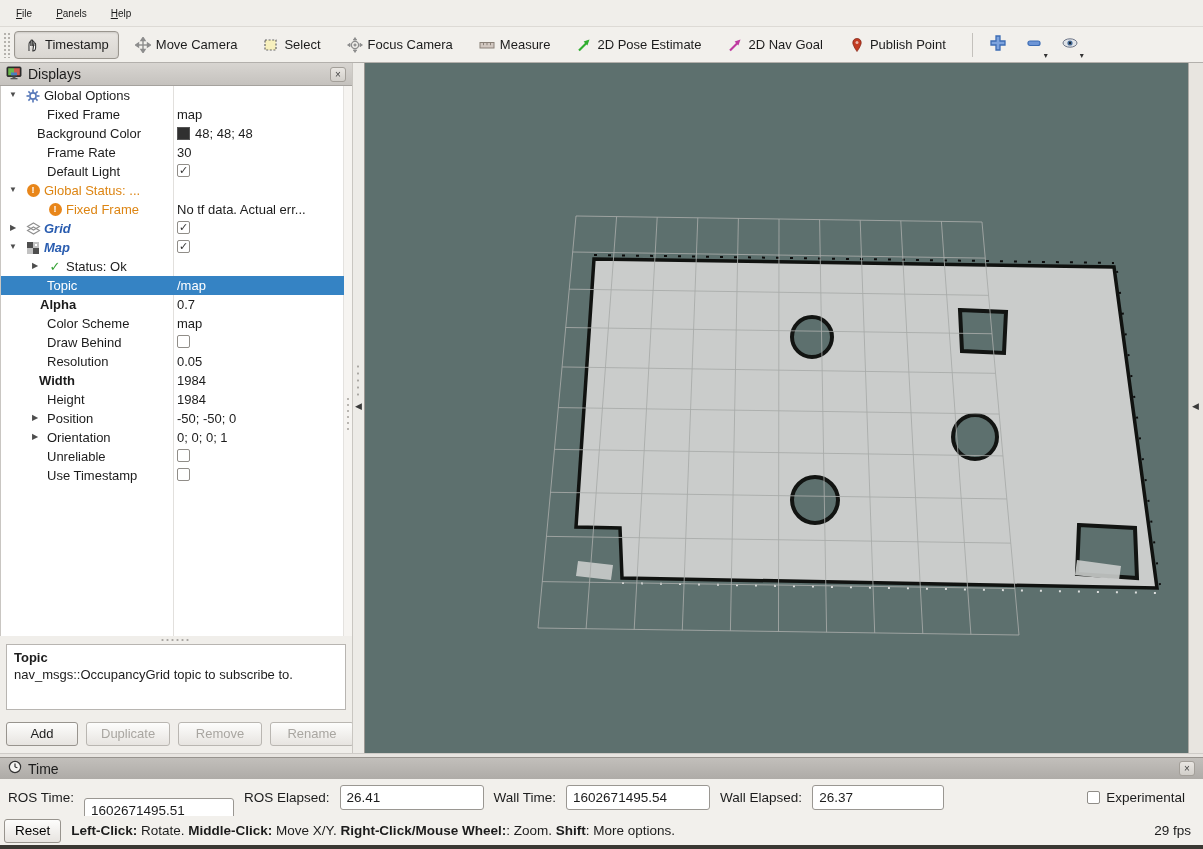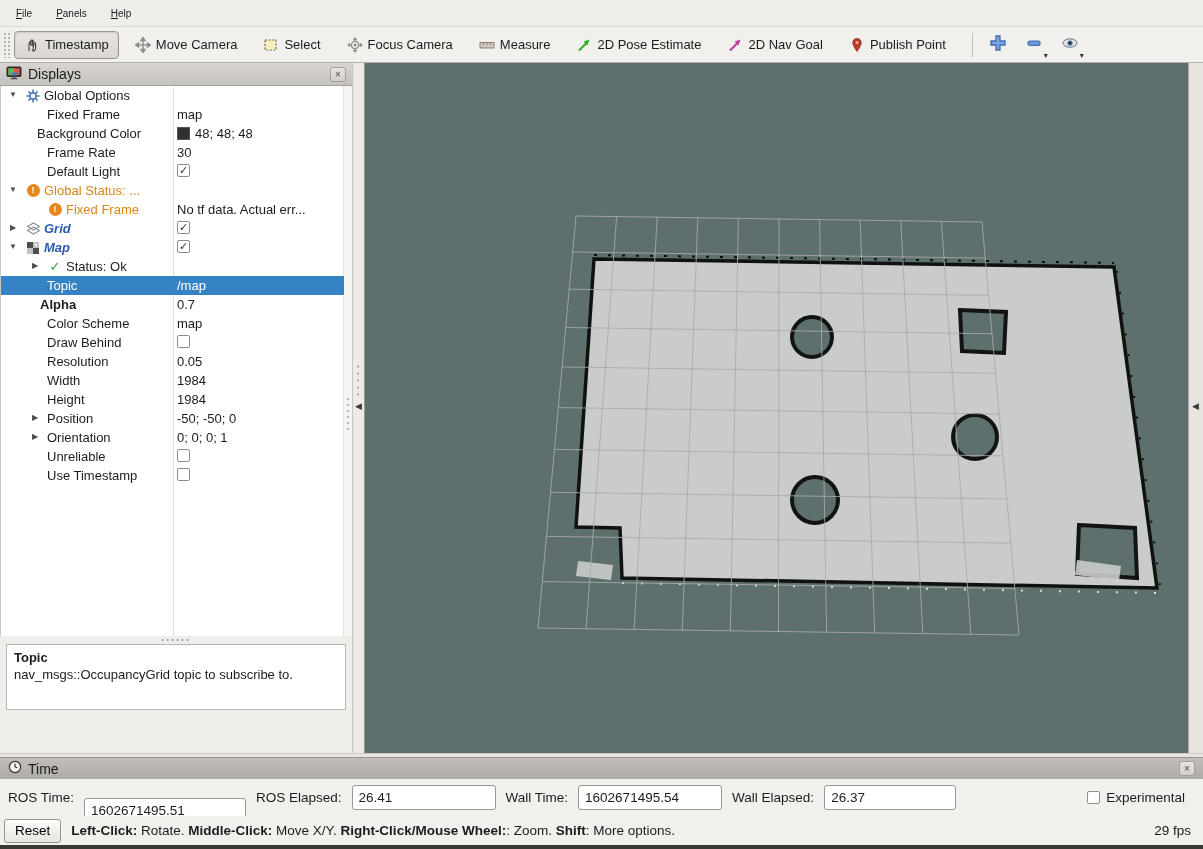--- a/index.html
+++ b/index.html
@@ -355,21 +355,21 @@
               <span class="tname" style="left: 46px;">Draw Behind</span>
               <span class="tvalue">
                 <span class="cbox"></span>
               </span>
             </div>
             <div class="trow">
               <span class="tname" style="left: 46px;">Resolution</span>
               <span class="tvalue">0.05</span>
             </div>
             <div class="trow">
-              <span class="tname" style="left: 46px;">Width</span>
+              <span class="tname" style="left: 38px; font-weight: bold;">Width</span>
               <span class="tvalue">1984</span>
             </div>
             <div class="trow">
               <span class="tname" style="left: 46px;">Height</span>
               <span class="tvalue">1984</span>
             </div>
             <div class="trow">
               <span class="texp" style="left: 28px;">▶</span>
               <span class="tname" style="left: 46px;">Position</span>
               <span class="tvalue">-50; -50; 0</span>
@@ -396,20 +396,26 @@
 
       <div class="tree-split">
           <div class="dots"></div>
         </div>
 
       <div class="desc-box">
         <div class="desc-title">Topic</div>
         <div>nav_msgs::OccupancyGrid topic to subscribe to.</div>
       </div>
 
+      <div class="panel-buttons">
+        <div class="pbtn add">Add</div>
+        <div class="pbtn disabled">Duplicate</div>
+        <div class="pbtn disabled">Remove</div>
+        <div class="pbtn disabled">Rename</div>
+      </div>
     </div>
 
     <div class="vsplit">
       <div class="dots"></div>
       <span class="arrow">◀</span>
     </div>
 
     <div class="viewport">
       <svg id="scene-svg" width="823" height="690">
           <rect x="0" y="0" width="823" height="690" fill="#5d706e"></rect>
@@ -464,21 +470,21 @@
           <line x1="7" y1="7" x2="9.4" y2="7.8" stroke="#333" stroke-width="1.2"></line>
         </svg>
     </span>
     <span>Time</span>
     <span class="spacer"></span>
     <span class="close-btn">×</span>
   </div>
 
   <div class="time-fields">
     <span class="tf-label">ROS Time:</span>
-    <input class="tf-input" style="width: 162px; margin-top: 26px;" value="1602671495.51">
+    <input class="tf-input" style="width: 150px; margin-top: 26px;" value="1602671495.51">
     <span class="tf-label">ROS Elapsed:</span>
     <input class="tf-input" style="width: 144px;" value="26.41">
     <span class="tf-label">Wall Time:</span>
     <input class="tf-input" style="width: 144px;" value="1602671495.54">
     <span class="tf-label">Wall Elapsed:</span>
     <input class="tf-input" style="width: 132px;" value="26.37">
     <span class="exp-group">
       <span class="cbox"></span>
       <span class="tf-label">Experimental</span>
     </span>

